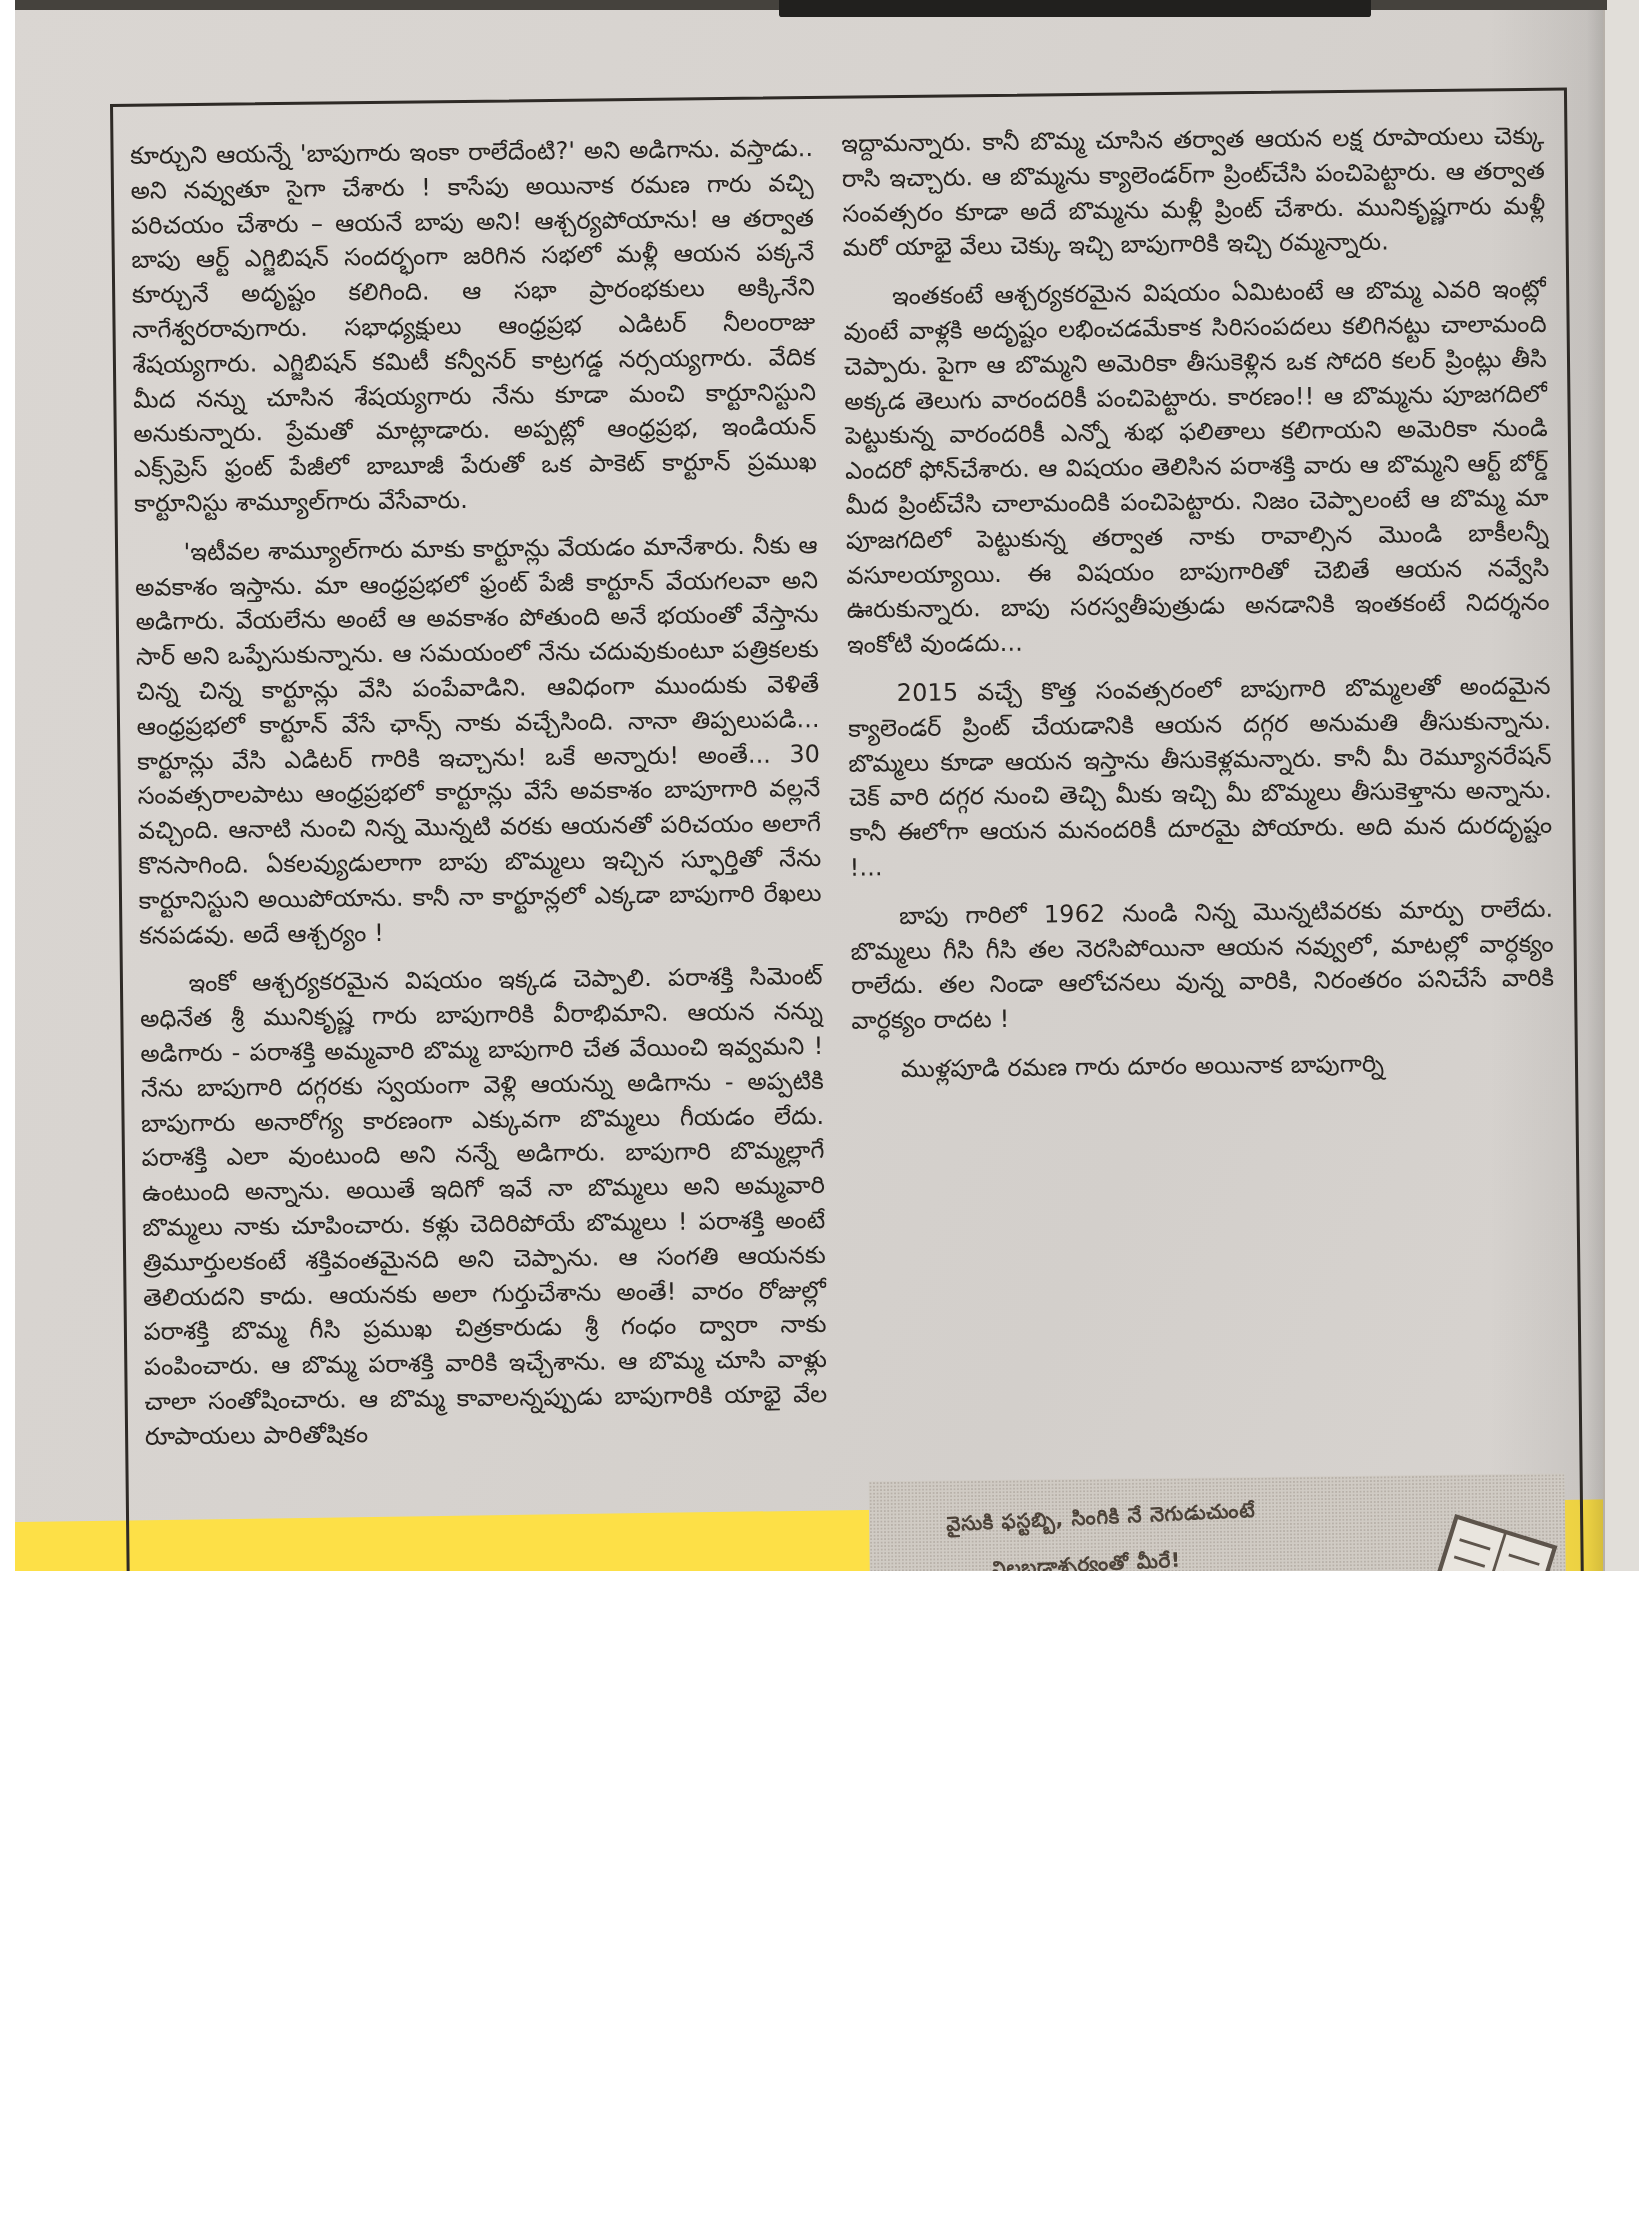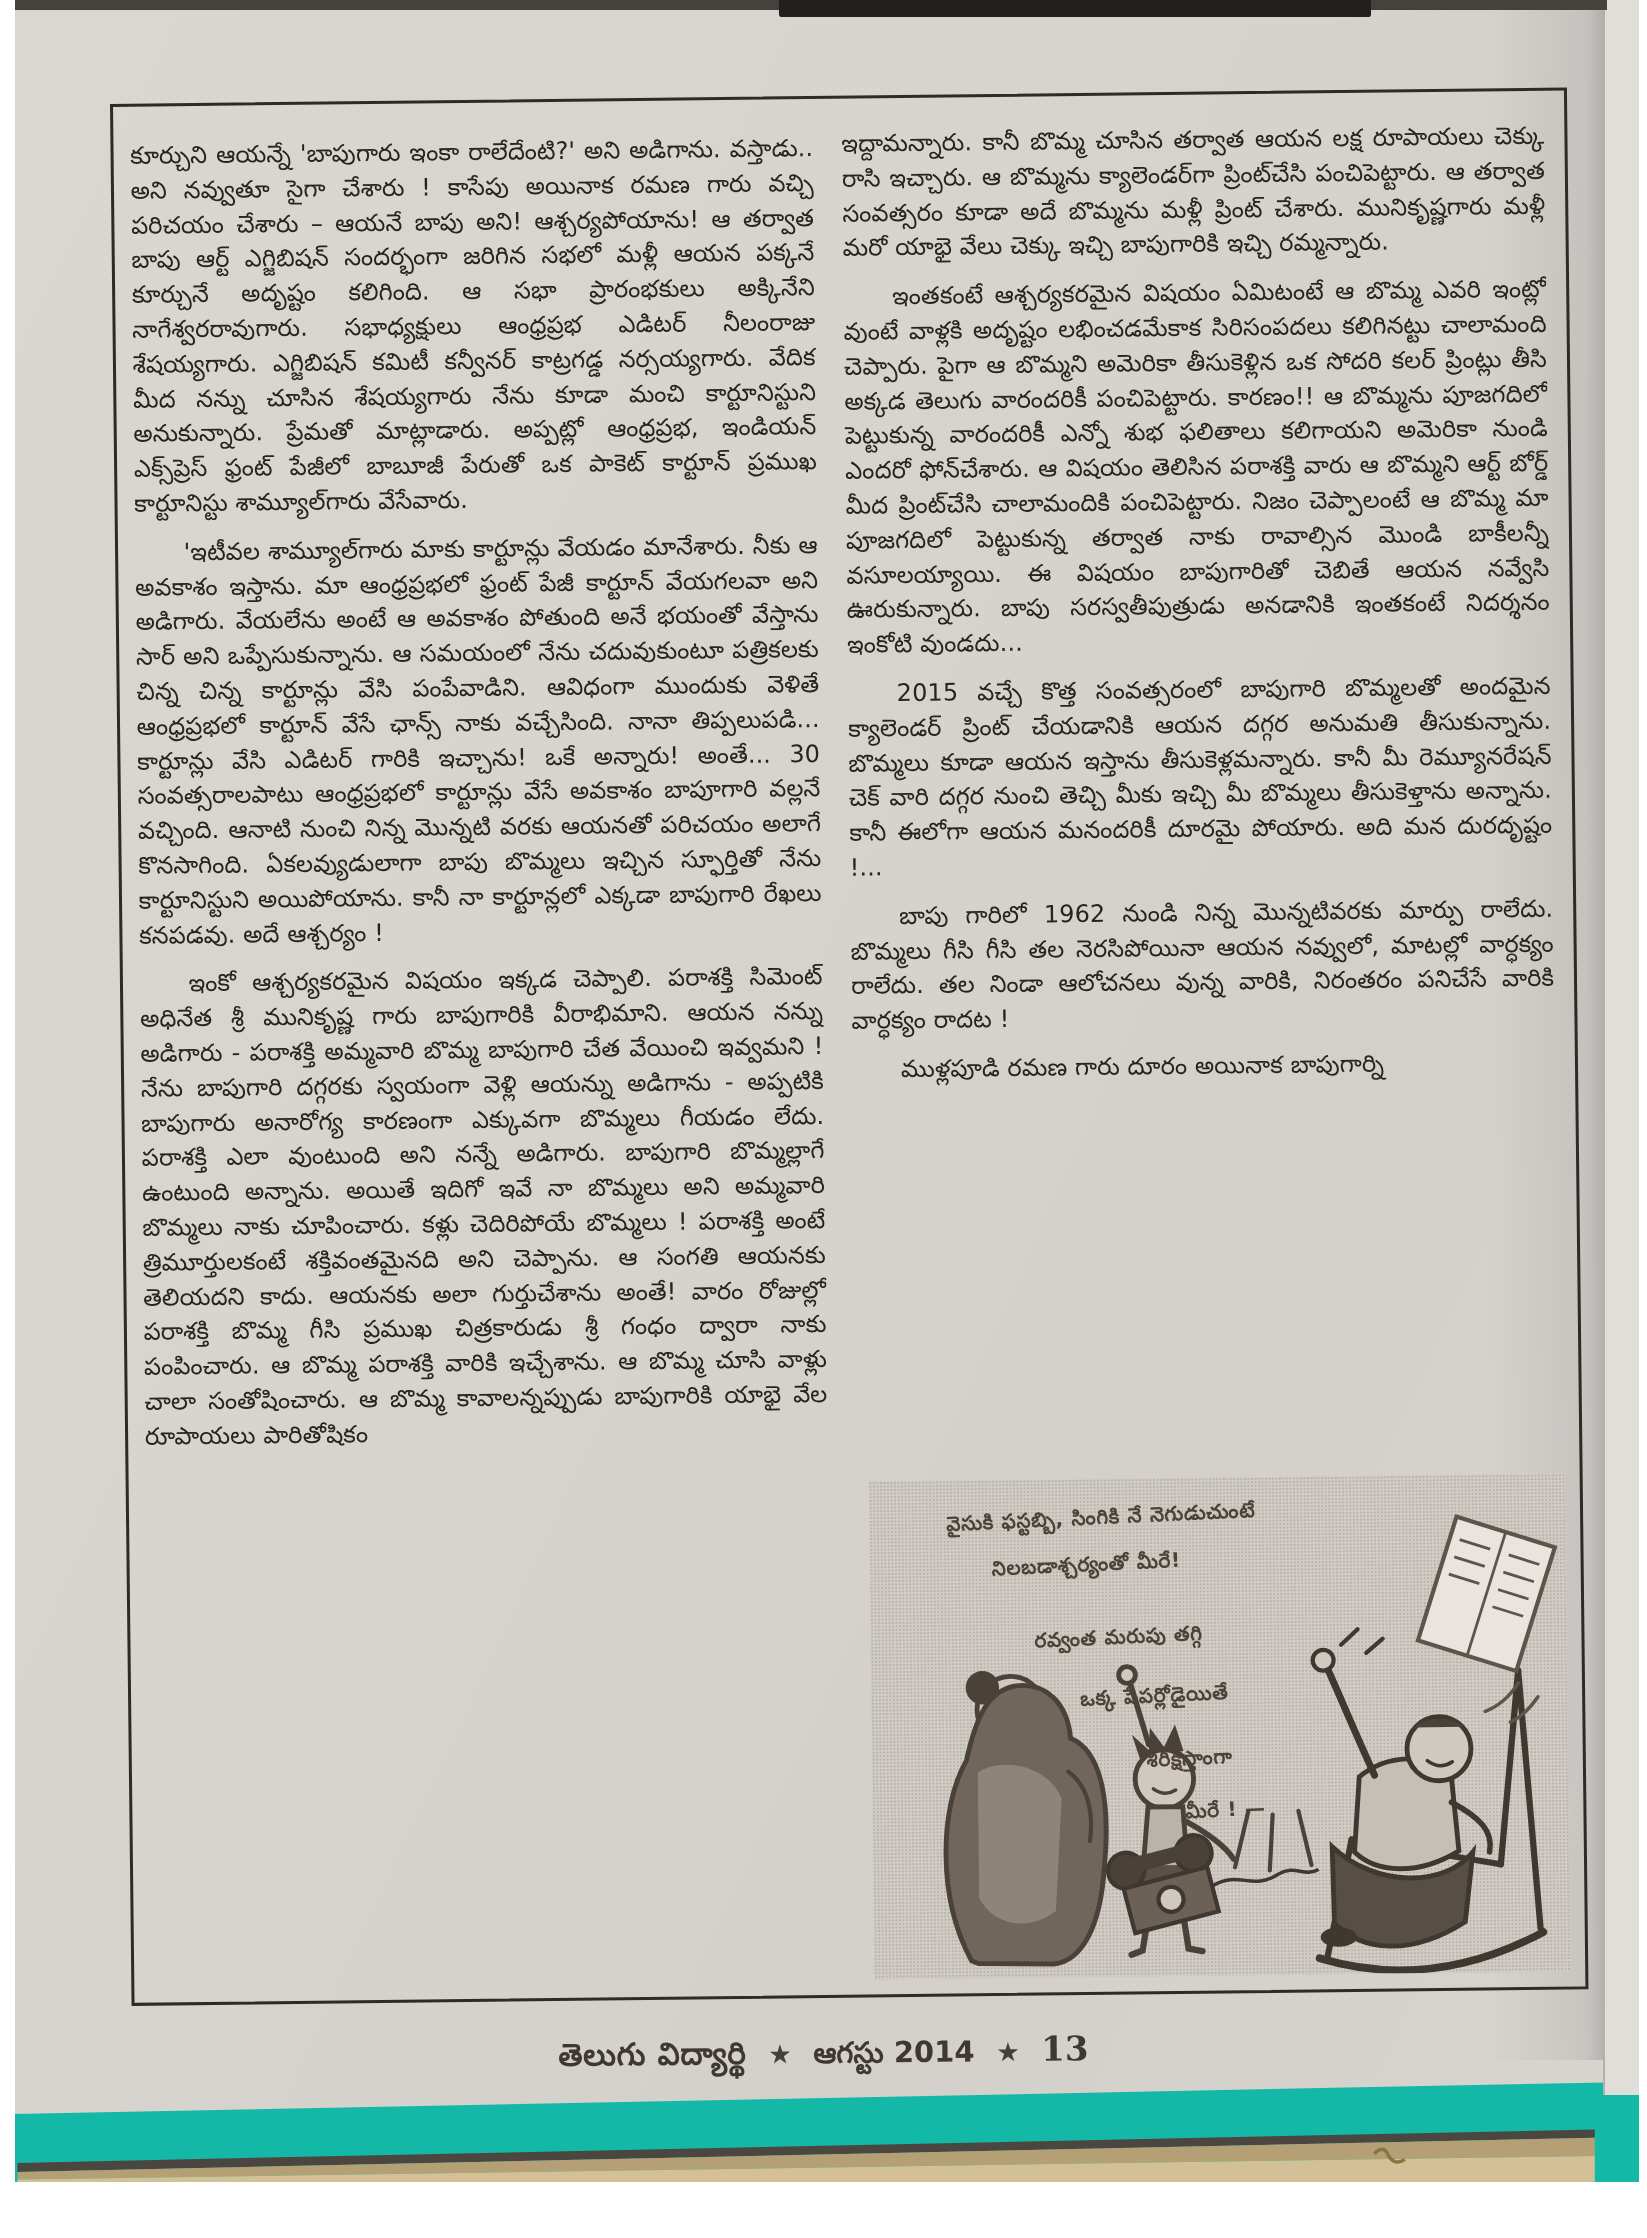--- a/index.html
+++ b/index.html
@@ -1,17 +1,17 @@
 <!DOCTYPE html>
 <html style="font-size:11px"><head>
 <meta charset="utf-8">
 <style>
   html,body{margin:0;padding:0;background:#ffffff;}
-  .scan{position:relative;width:1647px;height:2182px;overflow:hidden;
-        font-family:"DejaVu Sans",sans-serif;background:#14b8a6;}
+  .scan{position:relative;width:1647px;height:1571px;overflow:hidden;
+        font-family:"DejaVu Sans",sans-serif;background:#fde047;}
   .paper{position:absolute;left:0;top:0;width:100%;height:100%;
          background:linear-gradient(115deg,#dad6d2 0%,#d7d3cf 40%,#d3cfcb 70%,#d8d4d0 100%);
          clip-path:polygon(0 0,100% 0,100% 95.4%,0 96.9%);}
   .paper-shade-right{position:absolute;top:0;left:1489px;width:115px;height:2060px;
          background:linear-gradient(to right,rgba(0,0,0,0) 0%,rgba(0,0,0,0.07) 85%,rgba(0,0,0,0.16) 100%);}
   .fold-strip{position:absolute;top:0;left:1603px;width:36px;height:2095px;background:#e1ded9;
          border-left:2.1px solid #b6b0a9;}
   .edge-left{position:absolute;left:0;top:0;width:15.3px;height:2239px;background:#ffffff;}
   .edge-right{position:absolute;right:0;top:0;width:8.4px;height:2239px;background:#ffffff;}
   .top-bar{position:absolute;left:15.3px;top:0;width:1592px;height:10.4px;background:#45423d;}

